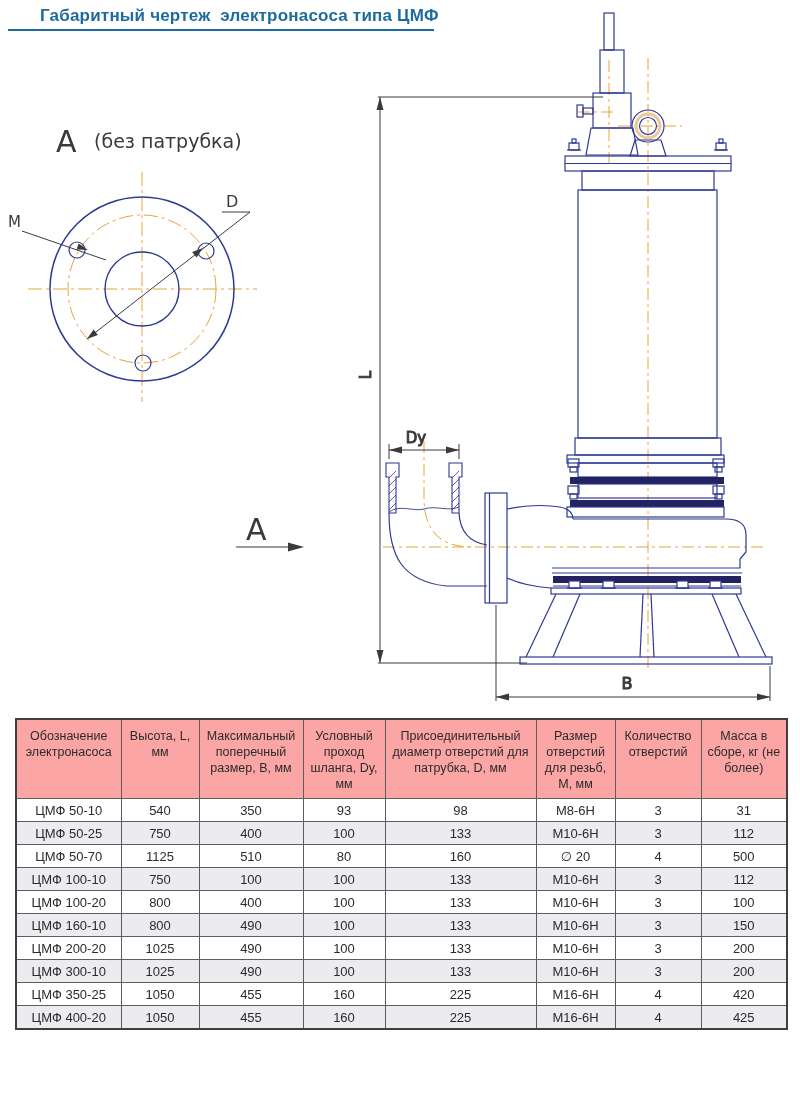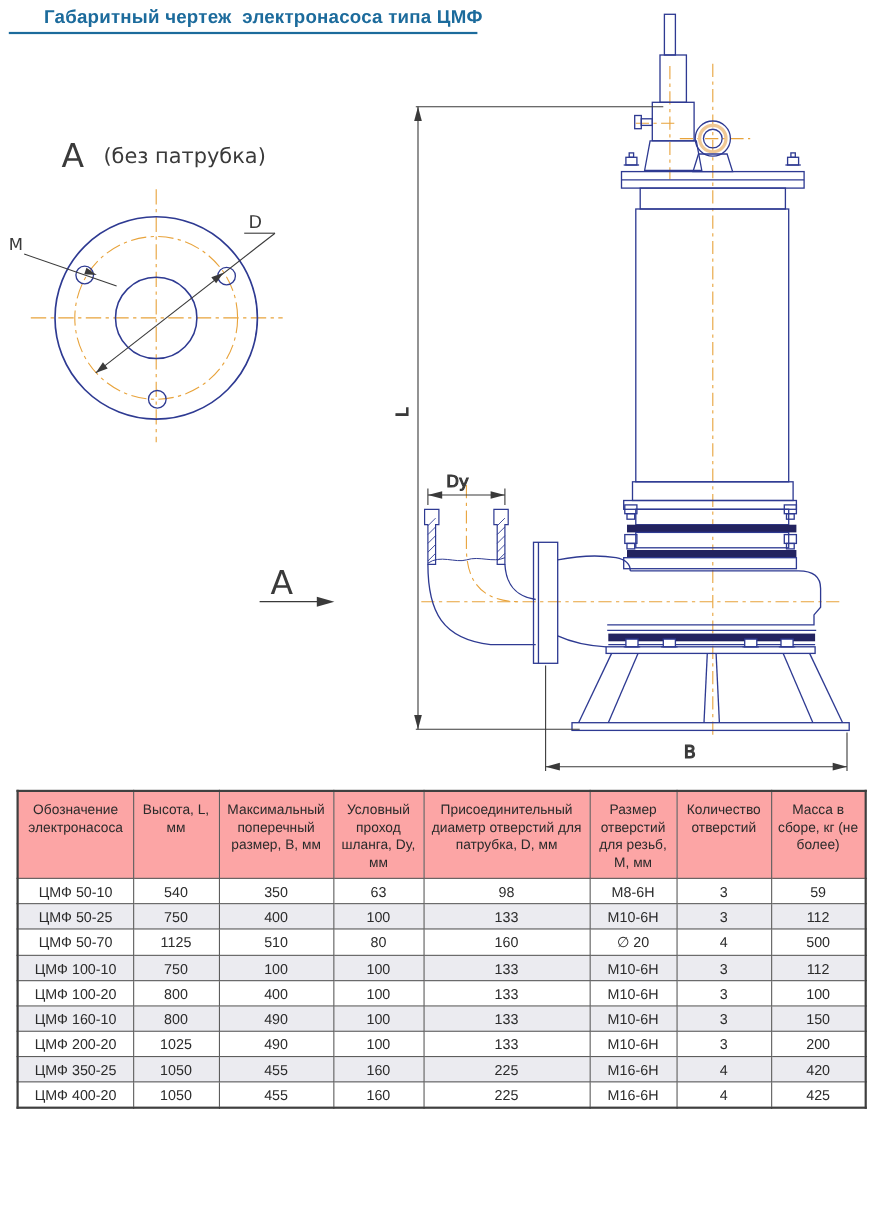--- a/index.html
+++ b/index.html
@@ -215,25 +215,25 @@
         <th>Размер отверстий для резьб, М, мм</th>
         <th>Количество отверстий</th>
         <th>Масса в сборе, кг (не более)</th>
       </tr>
     </thead>
     <tbody>
         <tr>
           <td>ЦМФ 50-10</td>
           <td>540</td>
           <td>350</td>
-          <td>63</td>
+          <td>93</td>
           <td>98</td>
           <td>М8-6Н</td>
           <td>3</td>
-          <td>59</td>
+          <td>31</td>
         </tr>
         <tr>
           <td>ЦМФ 50-25</td>
           <td>750</td>
           <td>400</td>
           <td>100</td>
           <td>133</td>
           <td>М10-6Н</td>
           <td>3</td>
           <td>112</td>
@@ -282,20 +282,30 @@
           <td>ЦМФ 200-20</td>
           <td>1025</td>
           <td>490</td>
           <td>100</td>
           <td>133</td>
           <td>М10-6Н</td>
           <td>3</td>
           <td>200</td>
         </tr>
         <tr>
+          <td>ЦМФ 300-10</td>
+          <td>1025</td>
+          <td>490</td>
+          <td>100</td>
+          <td>133</td>
+          <td>М10-6Н</td>
+          <td>3</td>
+          <td>200</td>
+        </tr>
+        <tr>
           <td>ЦМФ 350-25</td>
           <td>1050</td>
           <td>455</td>
           <td>160</td>
           <td>225</td>
           <td>М16-6Н</td>
           <td>4</td>
           <td>420</td>
         </tr>
         <tr>

